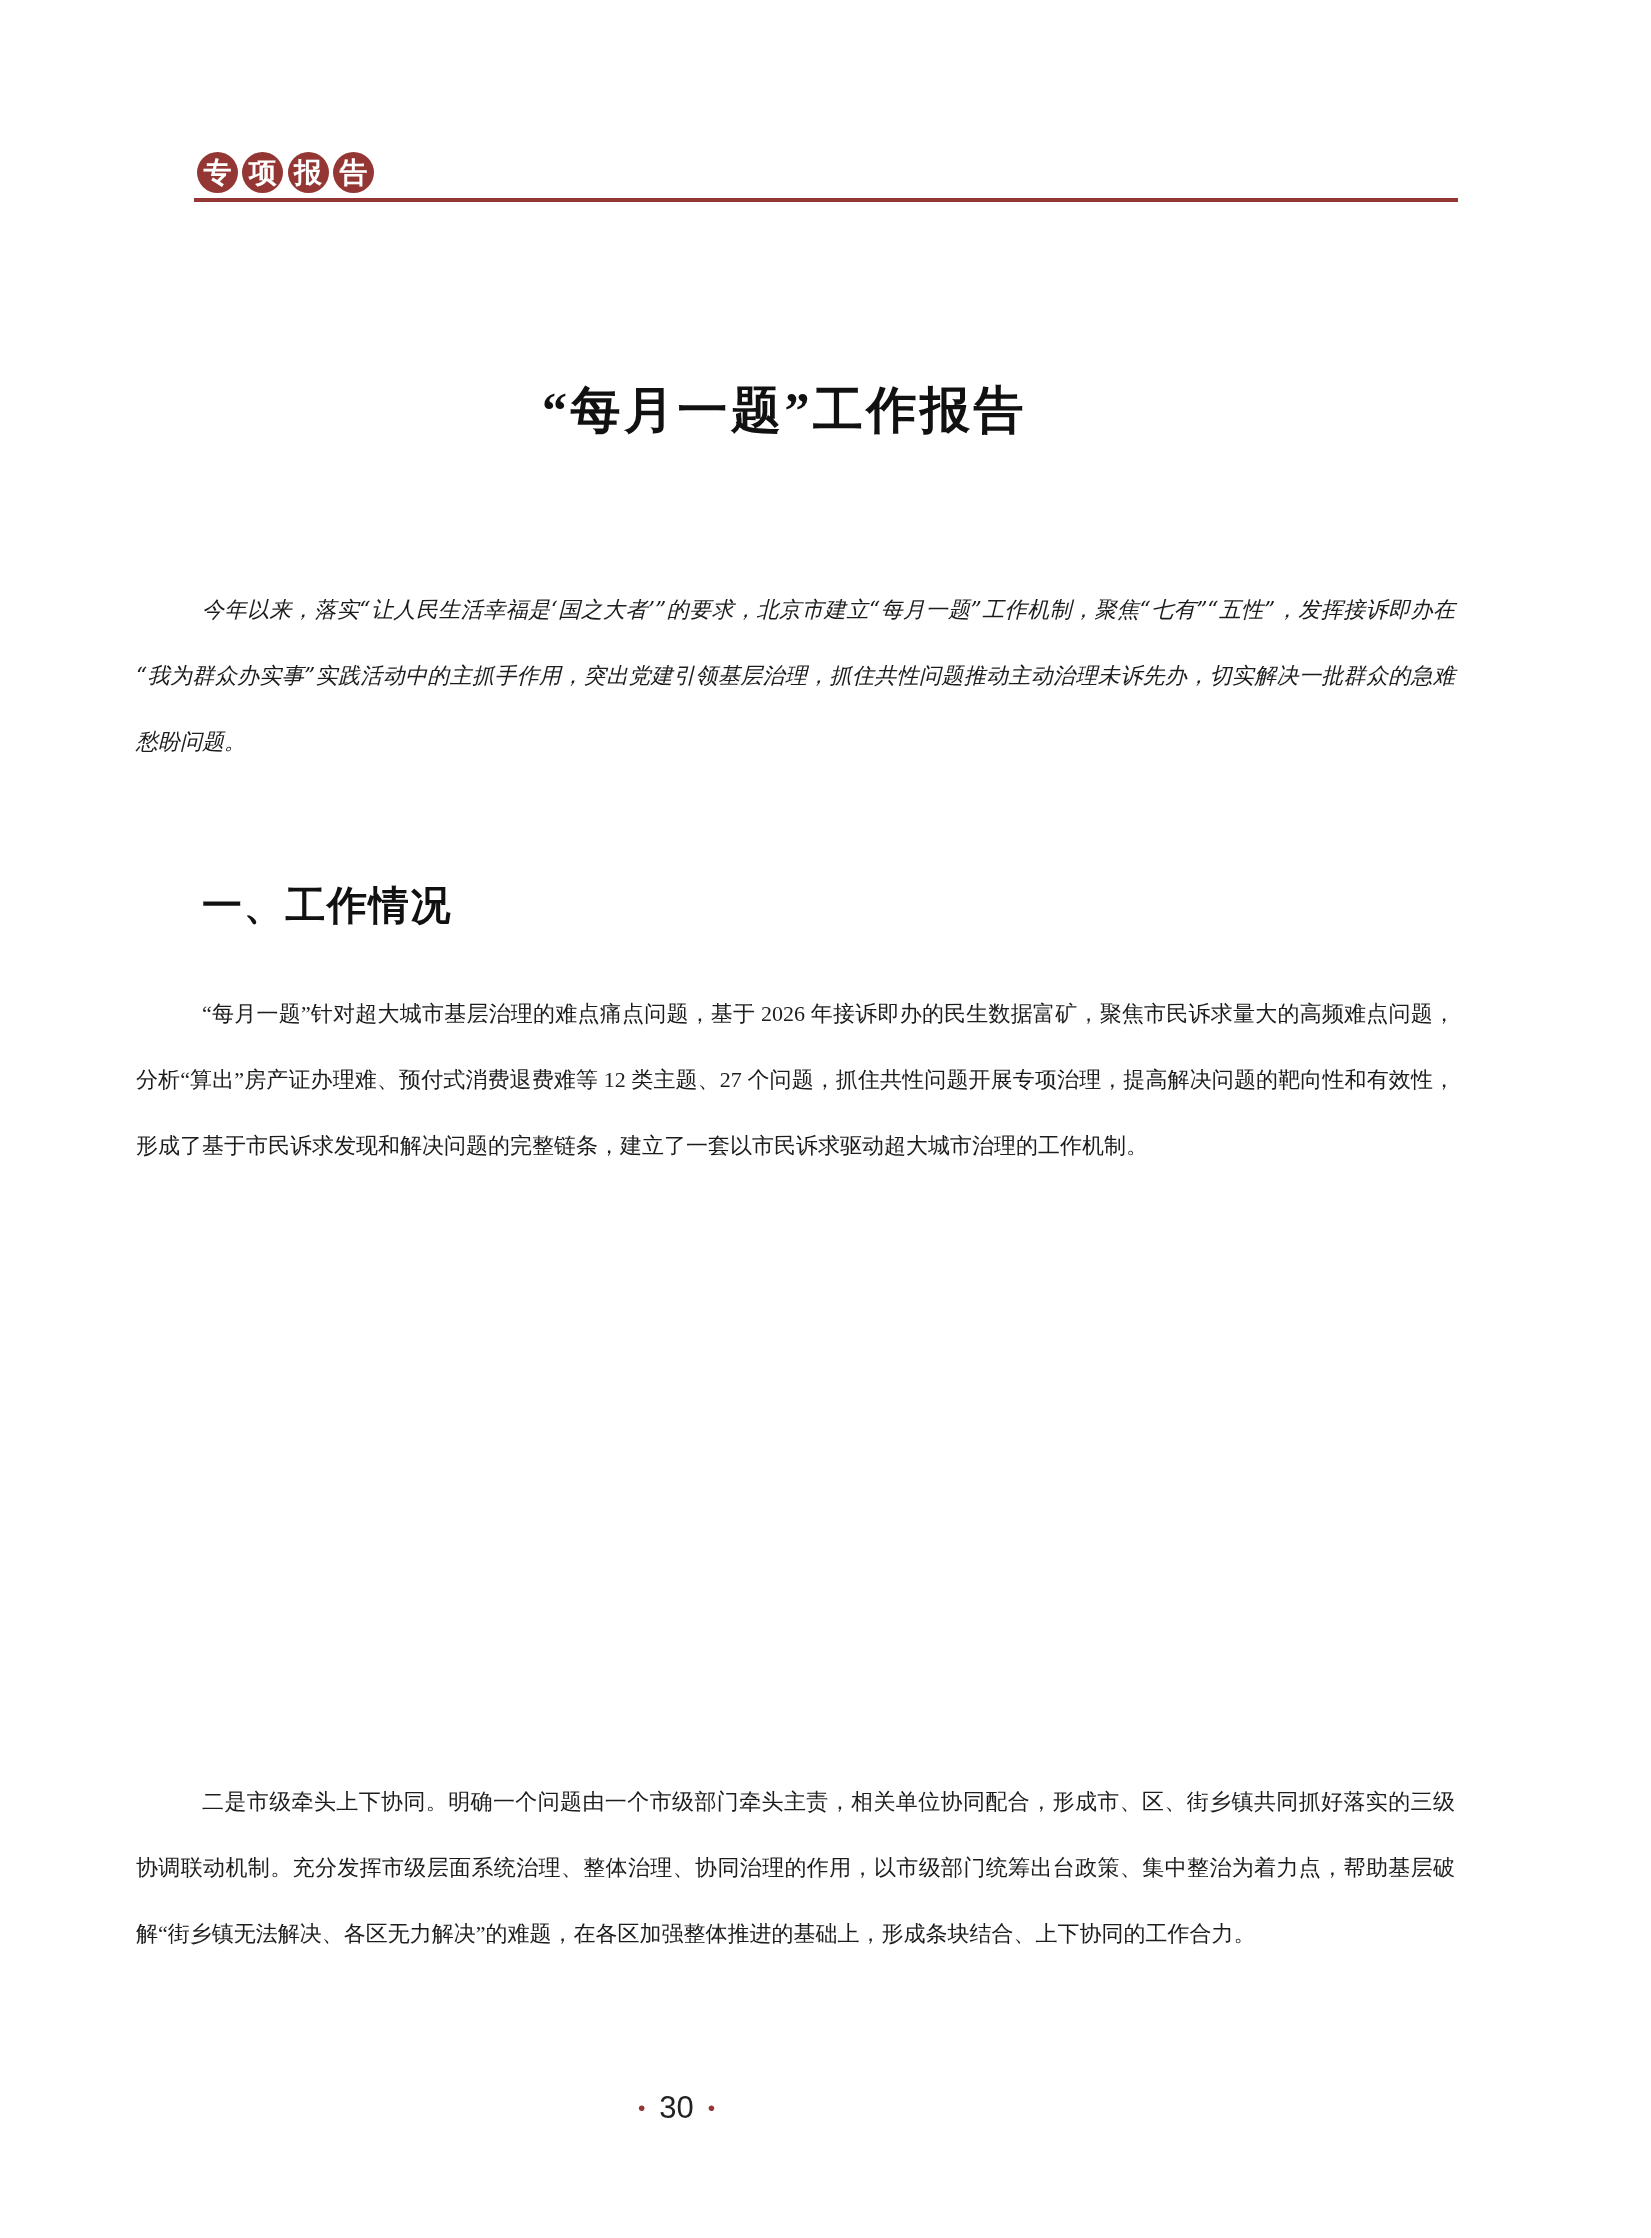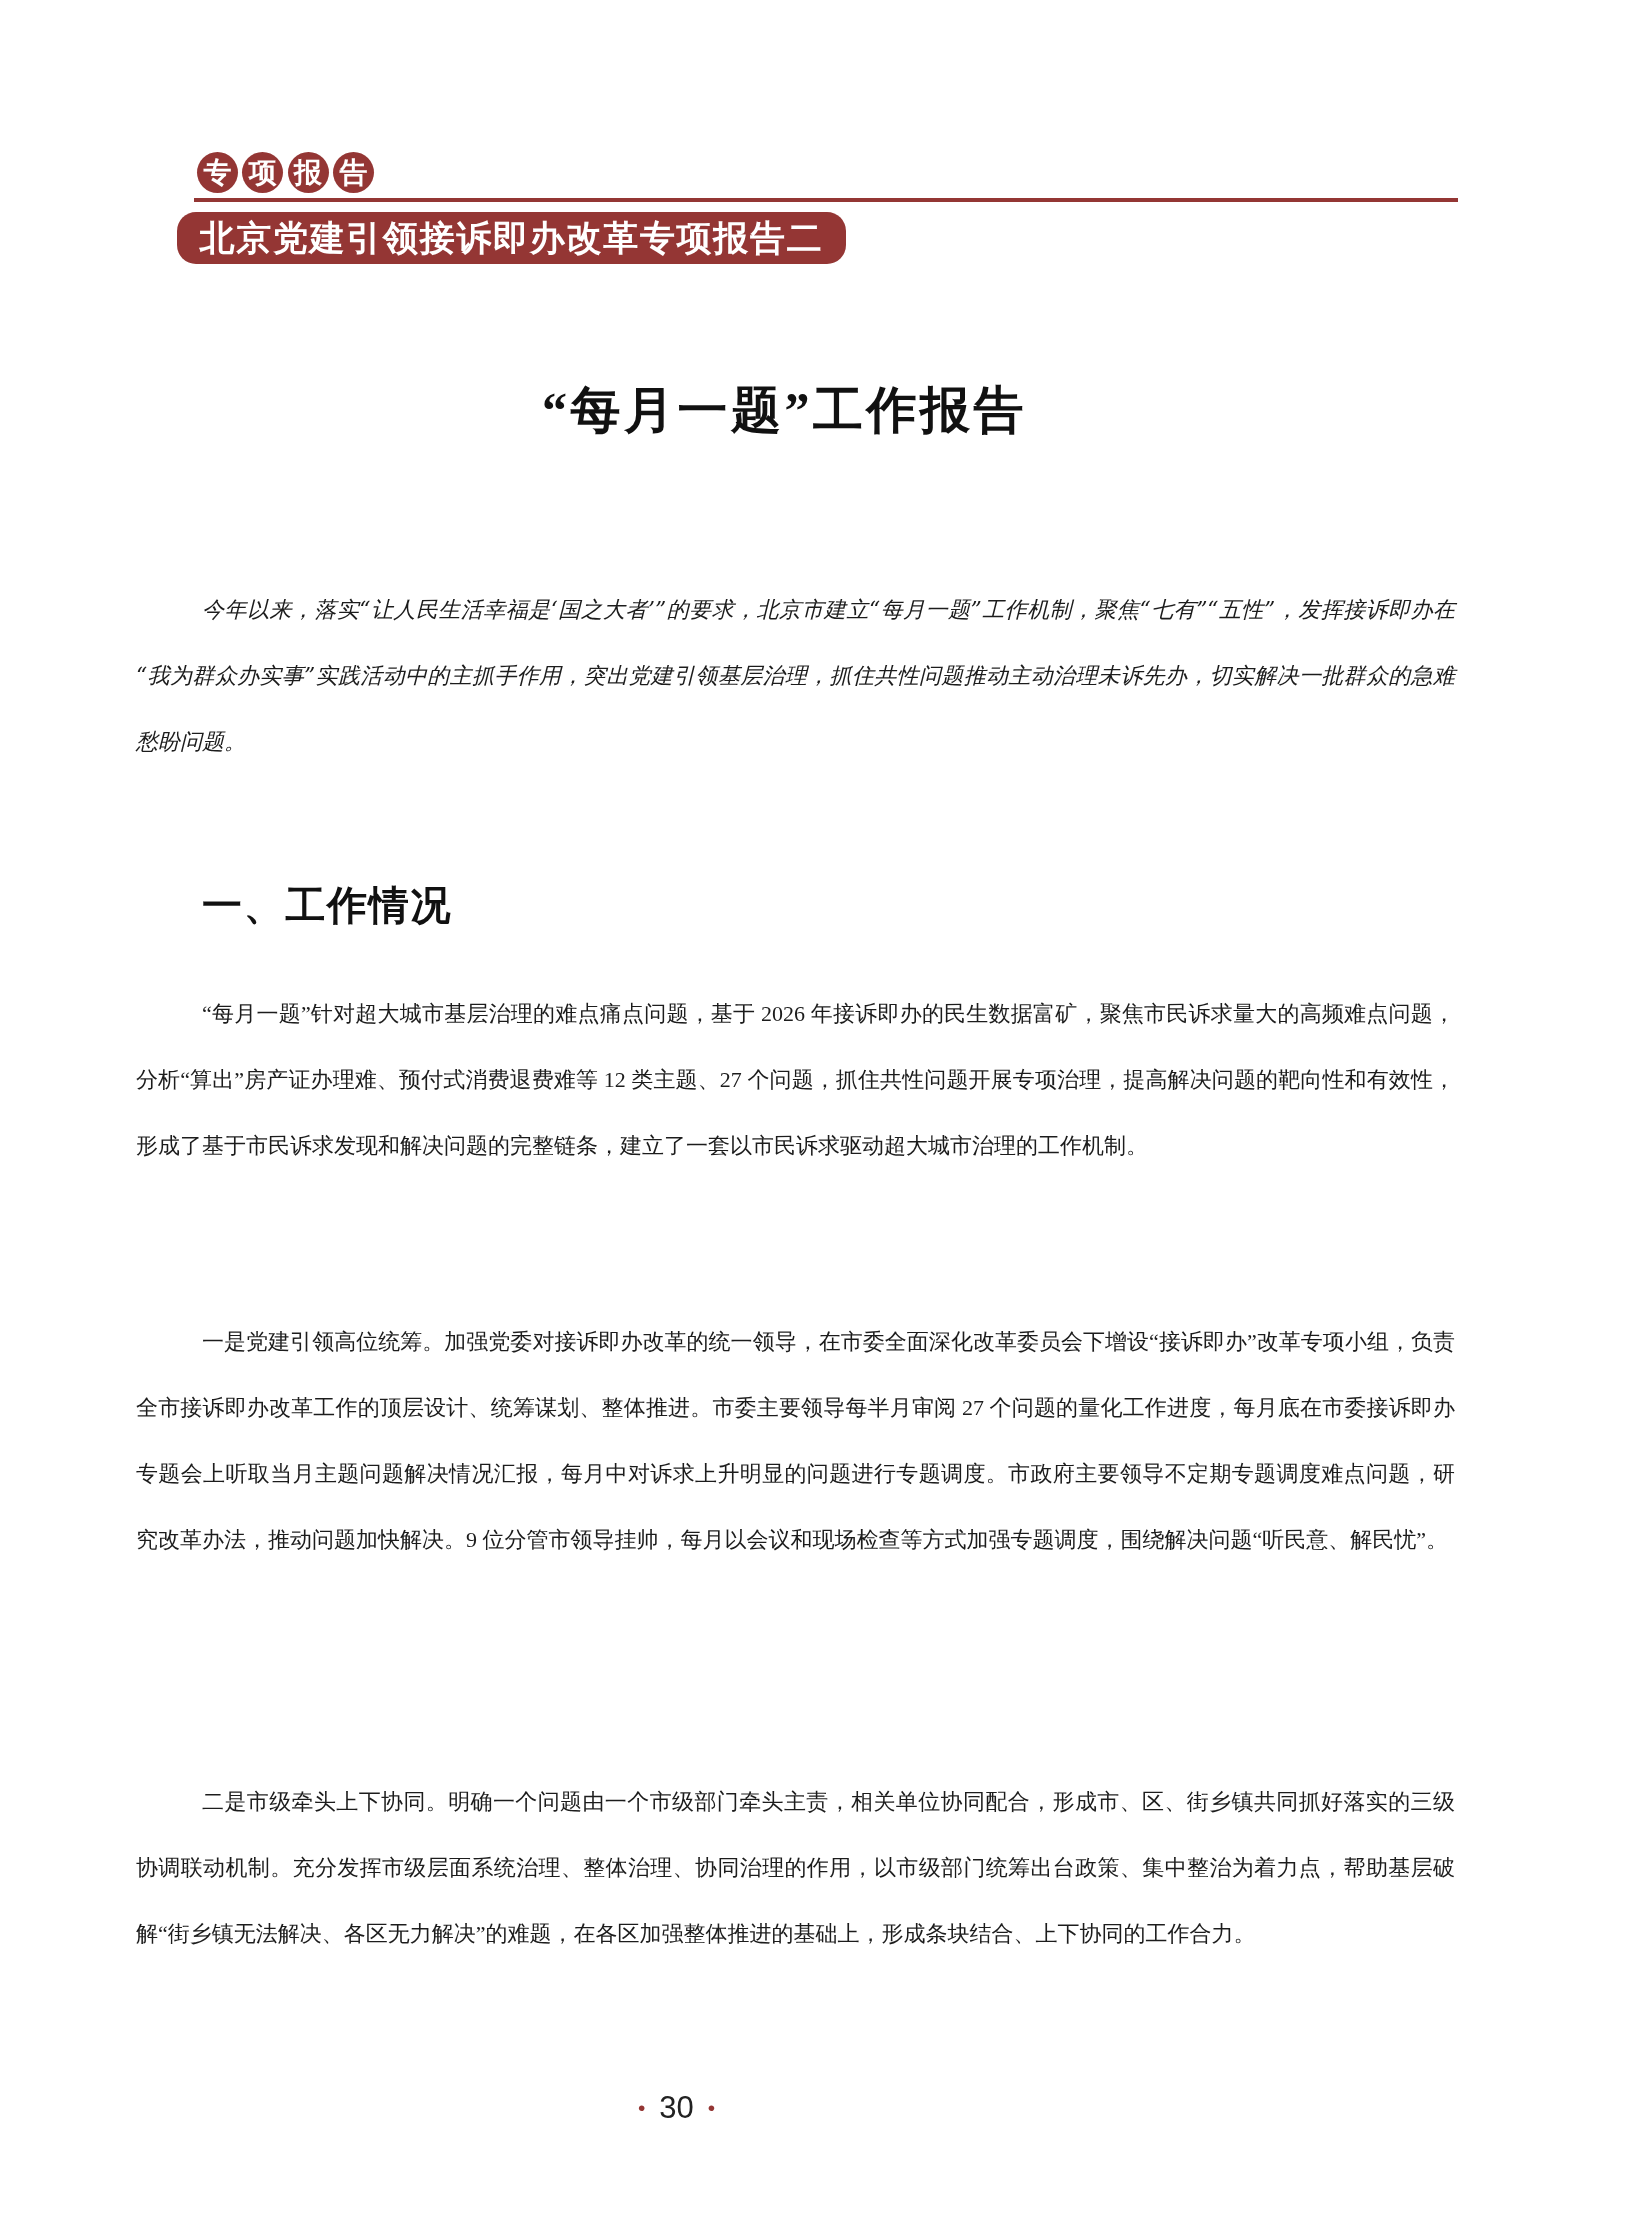--- a/index.html
+++ b/index.html
@@ -81,30 +81,28 @@
 
   <div class="logo-row">
     <span class="logo-badge">专</span>
     <span class="logo-badge">项</span>
     <span class="logo-badge">报</span>
     <span class="logo-badge">告</span>
   </div>
 
   <div class="header-rule"></div>
 
-  <div class="banner">北京党建引领接诉即办改革专项报告二</div>
 
   <h1 class="doc-title">“每月一题”工作报告</h1>
 
   <p class="intro">今年以来，落实“让人民生活幸福是‘国之大者’”的要求，北京市建立“每月一题”工作机制，聚焦“七有”“五性”，发挥接诉即办在“我为群众办实事”实践活动中的主抓手作用，突出党建引领基层治理，抓住共性问题推动主动治理未诉先办，切实解决一批群众的急难愁盼问题。</p>
 
   <h2 class="section-heading">一、工作情况</h2>
 
   <p class="body-p p2">“每月一题”针对超大城市基层治理的难点痛点问题，基于 2026 年接诉即办的民生数据富矿，聚焦市民诉求量大的高频难点问题，分析“算出”房产证办理难、预付式消费退费难等 12 类主题、27 个问题，抓住共性问题开展专项治理，提高解决问题的靶向性和有效性，形成了基于市民诉求发现和解决问题的完整链条，建立了一套以市民诉求驱动超大城市治理的工作机制。</p>
-  <p class="body-p p3">一是党建引领高位统筹。加强党委对接诉即办改革的统一领导，在市委全面深化改革委员会下增设“接诉即办”改革专项小组，负责全市接诉即办改革工作的顶层设计、统筹谋划、整体推进。市委主要领导每半月审阅 27 个问题的量化工作进度，每月底在市委接诉即办专题会上听取当月主题问题解决情况汇报，每月中对诉求上升明显的问题进行专题调度。市政府主要领导不定期专题调度难点问题，研究改革办法，推动问题加快解决。9 位分管市领导挂帅，每月以会议和现场检查等方式加强专题调度，围绕解决问题“听民意、解民忧”。</p>
   <p class="body-p p4">二是市级牵头上下协同。明确一个问题由一个市级部门牵头主责，相关单位协同配合，形成市、区、街乡镇共同抓好落实的三级协调联动机制。充分发挥市级层面系统治理、整体治理、协同治理的作用，以市级部门统筹出台政策、集中整治为着力点，帮助基层破解“街乡镇无法解决、各区无力解决”的难题，在各区加强整体推进的基础上，形成条块结合、上下协同的工作合力。</p>
 
   <div class="page-num">
     <span class="dot">•</span><span class="num">30</span><span class="dot">•</span>
   </div>
 
 </div>
 
 
 </body></html>

